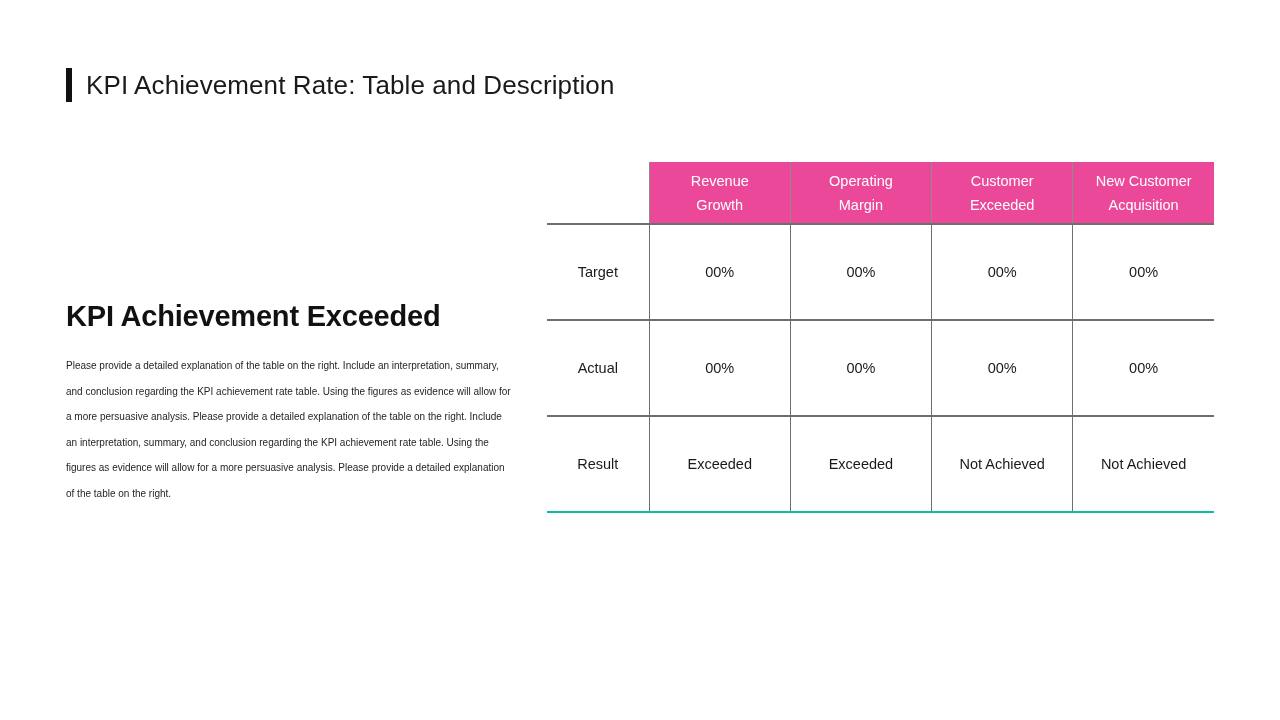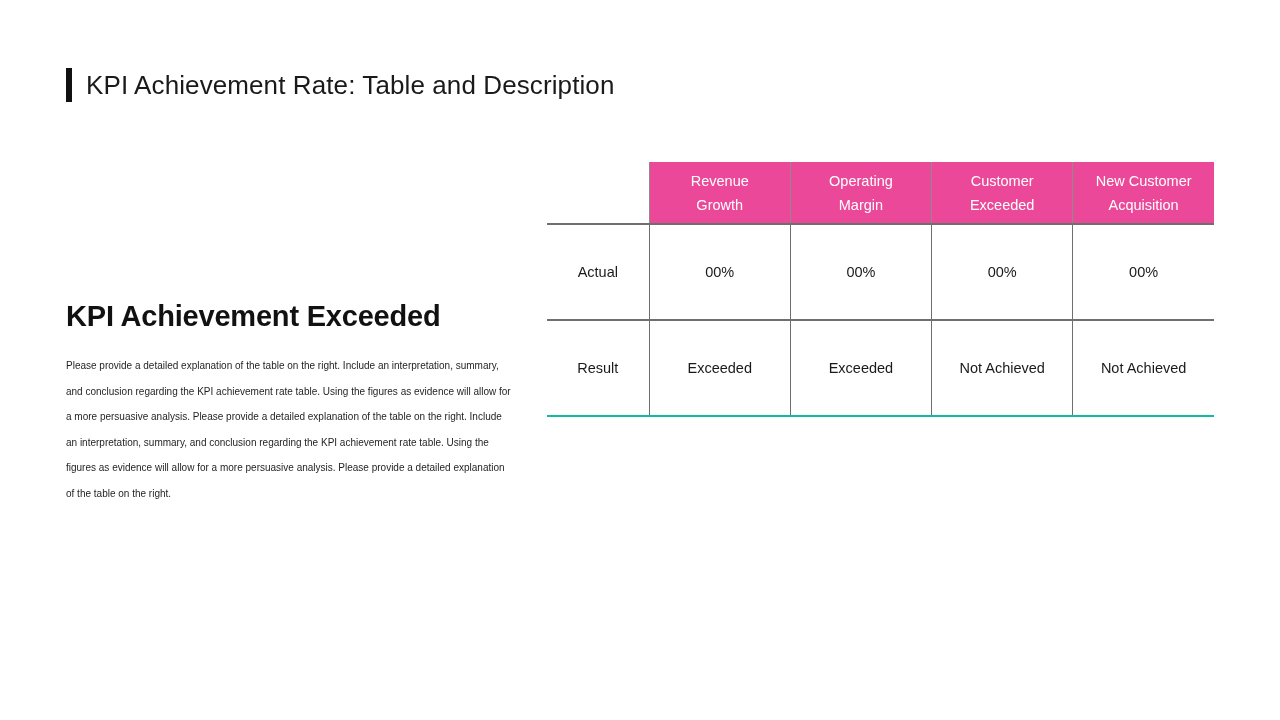--- a/index.html
+++ b/index.html
@@ -163,20 +163,29 @@
               <div>Customer</div>
               <div>Exceeded</div>
             </th>
             <th class="hcell">
               <div>New Customer</div>
               <div>Acquisition</div>
             </th>
           </tr>
       </thead>
       <tbody id="kpi-body">
+          <tr class="body-row">
+            <td class="rowlabel">
+              <div>Target</div>
+            </td>
+            <td>00%</td>
+            <td>00%</td>
+            <td>00%</td>
+            <td>00%</td>
+          </tr>
           <tr class="body-row">
             <td class="rowlabel">
               <div>Actual</div>
             </td>
             <td>00%</td>
             <td>00%</td>
             <td>00%</td>
             <td>00%</td>
           </tr>
           <tr class="body-row">

